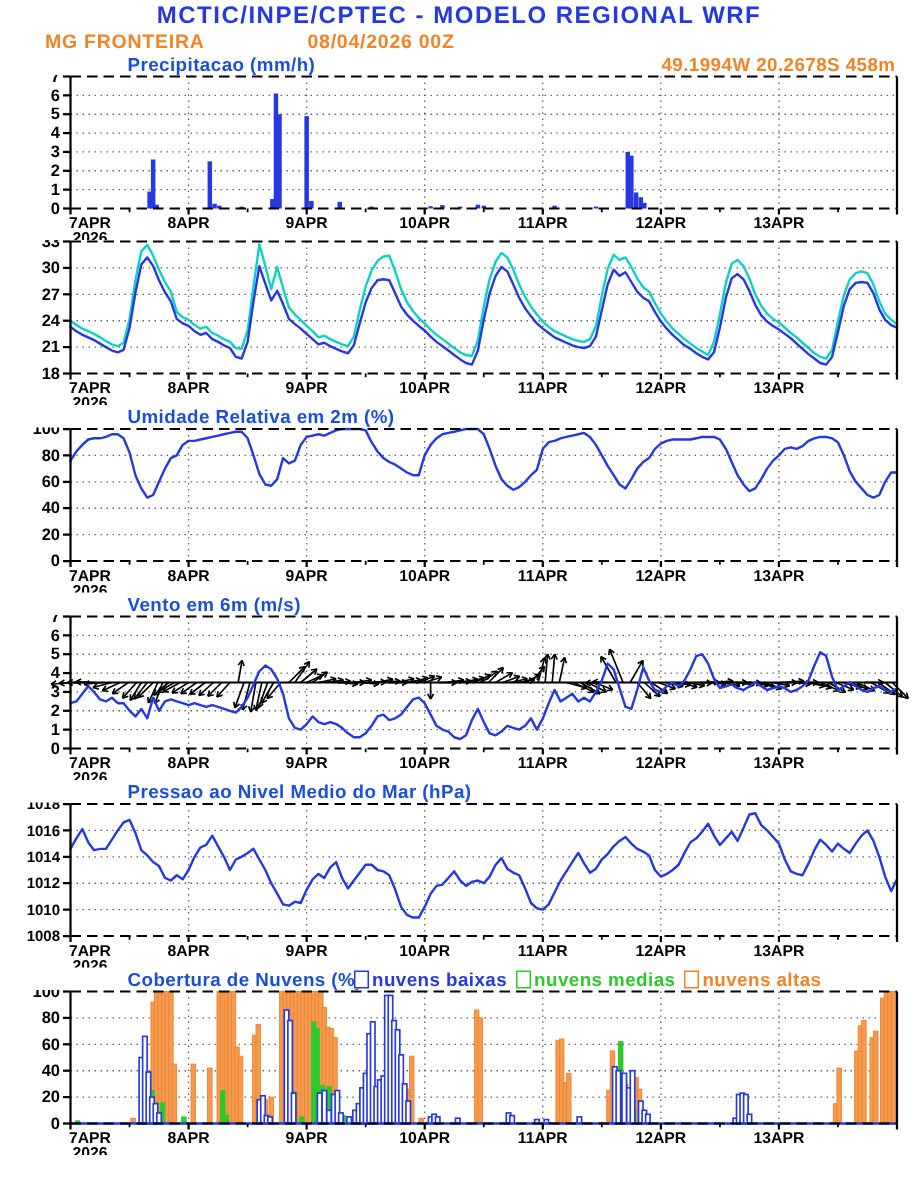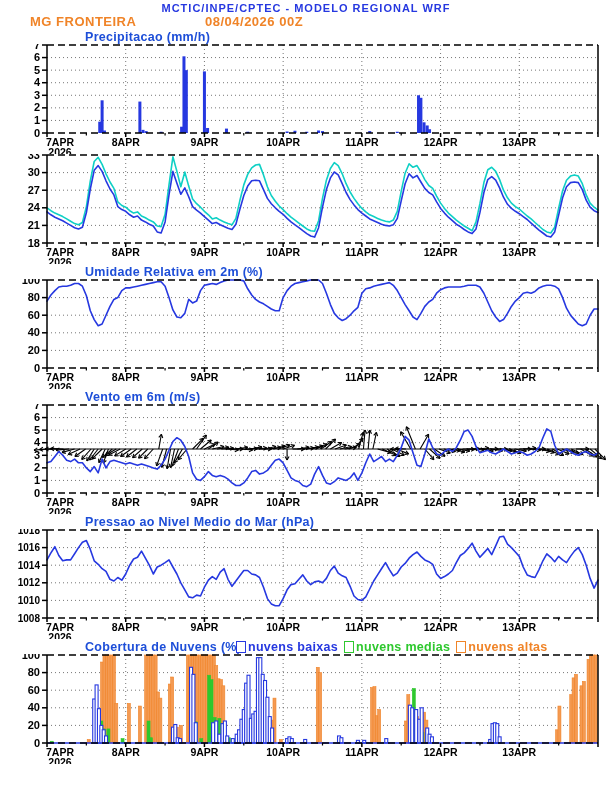--- a/index.html
+++ b/index.html
@@ -1,18 +1,18 @@
 <!DOCTYPE html>
 <html><head>
 <meta charset="utf-8">
 <style>
   html,body{margin:0;padding:0;background:#fff;}
   body{width:612px;height:792px;font-family:"Liberation Sans",sans-serif;overflow:hidden;}
   .header{padding-top:2px;}
-  .h1{font-size:11px;font-weight:bold;letter-spacing:1px;text-align:center;}
+  .h1{font-size:16px;font-weight:bold;letter-spacing:1px;text-align:center;}
   .h2{position:relative;height:15px;font-size:13px;font-weight:bold;letter-spacing:0.5px;}
   .h2 .station{position:absolute;left:30px;top:0;}
   .h2 .run{position:absolute;left:205px;top:0;}
   .panel{margin:0;}
   .panel-head{position:relative;height:15px;font-size:12.5px;font-weight:bold;letter-spacing:0.3px;}
   .ptitle{position:absolute;left:85px;top:1px;color:#1d4ed8;}
   .pright{position:absolute;right:15px;top:1px;}
   .legend-row{position:absolute;left:236px;top:1px;display:flex;gap:6px;white-space:nowrap;}
   .legend-item{display:flex;align-items:center;gap:2px;}
   .sw{display:inline-block;width:8px;height:10px;border:1.5px solid #000;background:#fff;}
@@ -25,20 +25,21 @@
   <div class="h1" style="color: rgb(38, 56, 224);">MCTIC/INPE/CPTEC - MODELO REGIONAL WRF</div>
   <div class="h2">
     <span class="station" style="color: rgb(240, 132, 40);">MG FRONTEIRA</span>
     <span class="run" style="color: rgb(240, 132, 40);">08/04/2026 00Z</span>
   </div>
 </div>
 
 <section class="panel">
   <div class="panel-head">
     <span class="ptitle">Precipitacao (mm/h)</span>
+    <span class="pright" style="color: rgb(240, 132, 40);">49.1994W 20.2678S 458m</span>
   </div>
   <svg class="plot" id="plot0" width="612" height="110">
       <line x1="47" x2="598" y1="76.42857142857143" y2="76.42857142857143" stroke="#666666" stroke-width="0.9" stroke-dasharray="1 3"></line>
       <line x1="47" x2="598" y1="63.857142857142854" y2="63.857142857142854" stroke="#666666" stroke-width="0.9" stroke-dasharray="1 3"></line>
       <line x1="47" x2="598" y1="51.285714285714285" y2="51.285714285714285" stroke="#666666" stroke-width="0.9" stroke-dasharray="1 3"></line>
       <line x1="47" x2="598" y1="38.714285714285715" y2="38.714285714285715" stroke="#666666" stroke-width="0.9" stroke-dasharray="1 3"></line>
       <line x1="47" x2="598" y1="26.142857142857142" y2="26.142857142857142" stroke="#666666" stroke-width="0.9" stroke-dasharray="1 3"></line>
       <line x1="47" x2="598" y1="13.571428571428571" y2="13.571428571428571" stroke="#666666" stroke-width="0.9" stroke-dasharray="1 3"></line>
       <line x1="125.71428571428571" x2="125.71428571428571" y1="1" y2="89" stroke="#666666" stroke-width="0.9" stroke-dasharray="1 3"></line>
       <line x1="204.42857142857142" x2="204.42857142857142" y1="1" y2="89" stroke="#666666" stroke-width="0.9" stroke-dasharray="1 3"></line>

